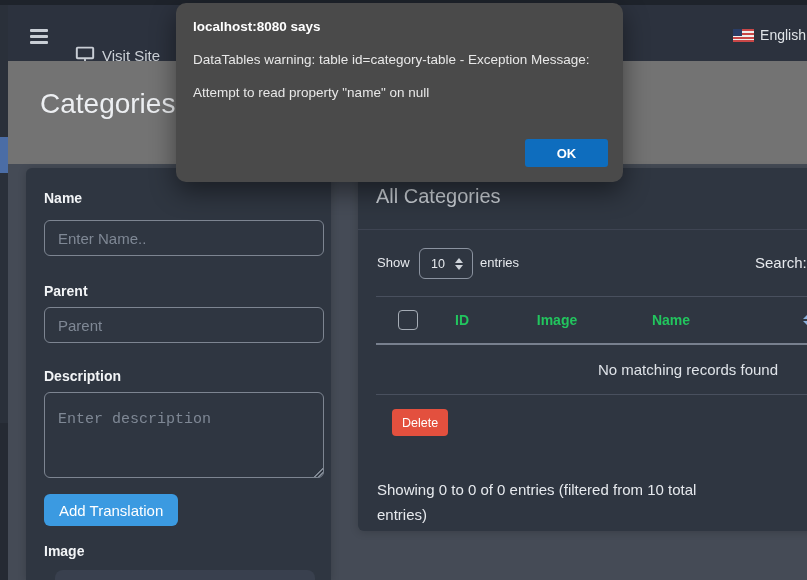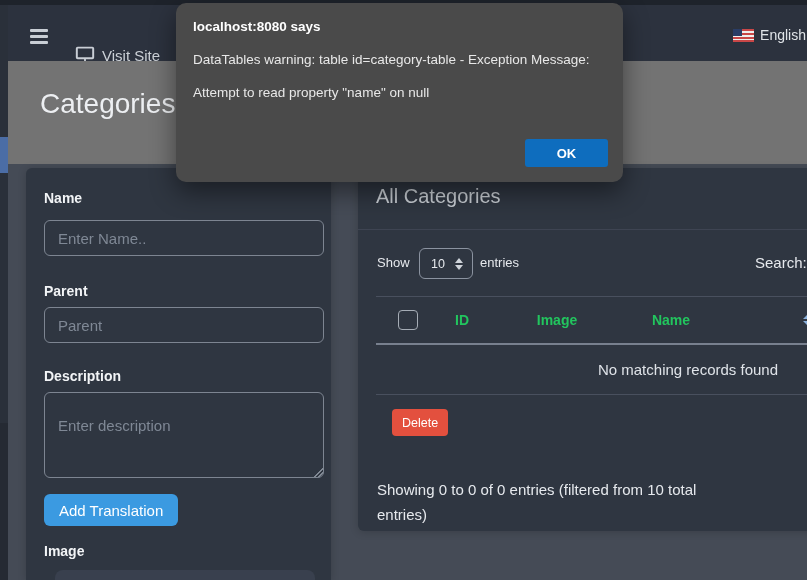--- a/index.html
+++ b/index.html
@@ -27,21 +27,21 @@
   #page-title{position:absolute;left:32px;top:27px;font-size:28px;color:#edeff2;font-weight:400;}
   
   .card{background:#2f3641;border-radius:6px;box-shadow:0 1px 8px rgba(0,0,0,.18);}
   #form-card{left:26px;top:168px;width:305px;height:412px;border-radius:6px 6px 0 0;}
   #table-card{left:358px;top:168px;width:660px;height:363px;}
   
   .field-label{position:absolute;left:18px;font-size:14px;font-weight:700;color:#f2f4f6;}
   .txt-input,.txt-area{position:absolute;left:18px;width:280px;background:transparent;
     border:1px solid #7d8591;border-radius:6px;color:#e8ebef;font-size:15px;
     font-family:"Liberation Sans",sans-serif;padding:0 13px;box-sizing:border-box;outline:none;}
-  .txt-area{padding:24px 13px;resize:none;}
+  .txt-area{padding:18px 13px;resize:none;font-family:Liberation Mono, monospace;}
   .txt-input::placeholder,.txt-area::placeholder{color:#7f8895;opacity:1;}
   .grip{position:absolute;left:288px;top:300px;width:9px;height:9px;pointer-events:none;
     background:linear-gradient(135deg,transparent 48%,#818994 48%,#818994 56%,transparent 56%,transparent 72%,#818994 72%,#818994 80%,transparent 80%);}
   .btn-blue{position:absolute;left:18px;top:326px;height:32px;padding:0 15px;background:#3b9ae1;
     border:none;border-radius:6px;color:#fff;font-size:15px;font-family:"Liberation Sans",sans-serif;cursor:pointer;}
   .file-input{position:absolute;left:29px;top:402px;width:260px;height:36px;background:#39404e;border-radius:8px;}
   
   .panel-title{position:absolute;left:18px;top:17px;font-size:20px;color:#c8cdd3;}
   .hr{position:absolute;left:0;width:660px;height:1px;background:#3e4452;}
   .ctl{position:absolute;top:87px;font-size:13px;color:#e6e9ed;}

